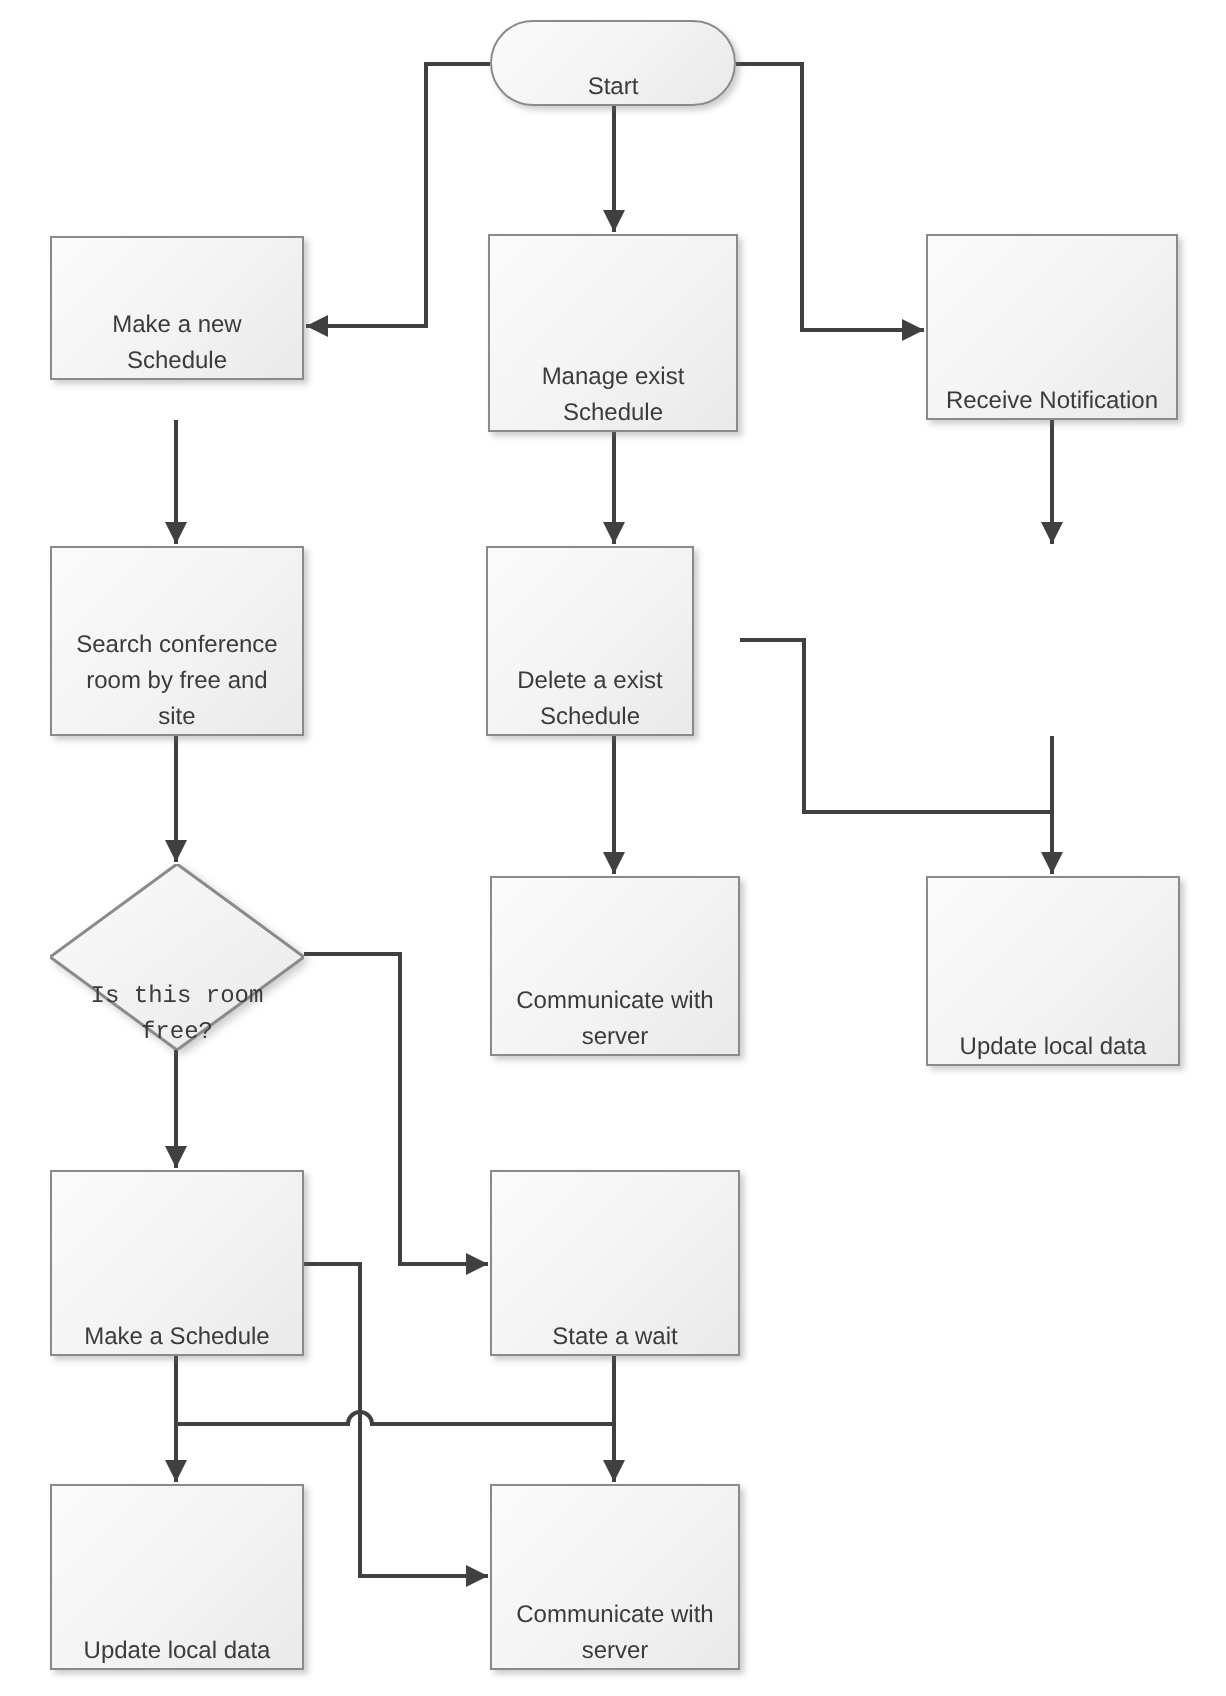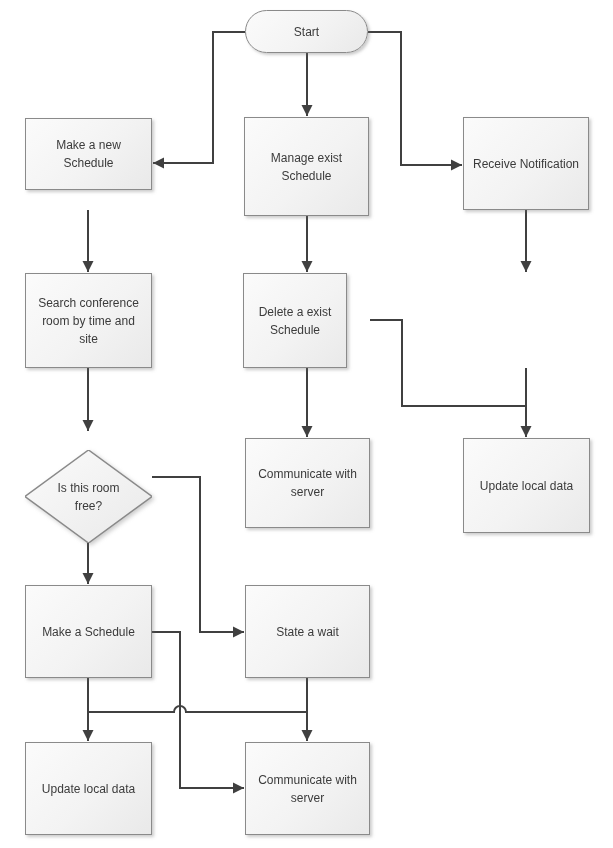--- a/index.html
+++ b/index.html
@@ -16,21 +16,21 @@
     width:613px;height:848px;
     background:var(--bg);
     overflow:hidden;
     font-family:"Liberation Sans", sans-serif;
   }
   .edge-layer{position:absolute;left:0;top:0;width:613px;height:848px;}
   .edge{fill:none;stroke:var(--edge-color);stroke-width:2;}
   #arrowhead path{fill:var(--edge-color);}
   .node{
     position:absolute;
-    display:flex;align-items:center;justify-content:center;
+    display:flex;align-items:flex-end;justify-content:center;
     text-align:center;
     font-size:12px;line-height:18px;
     color:var(--text-color);
     box-sizing:border-box;
   }
   .node.rect, .node.stadium{
     background:linear-gradient(135deg,var(--fill-light) 0%,#f3f3f3 55%,var(--fill-dark) 100%);
     border:1.5px solid var(--node-border);
     box-shadow:2px 2px 3px rgba(110,110,110,0.35);
   }
@@ -89,40 +89,40 @@
     <span class="label">Manage exist
 Schedule</span>
   </div>
 
   <div class="node rect" style="left: 463px; top: 117px; width: 126px; height: 93px;">
     <span class="label">Receive Notification</span>
   </div>
 
   <div class="node rect" style="left: 25px; top: 273px; width: 127px; height: 95px;">
     <span class="label">Search conference
-room by time and
+room by free and
 site</span>
   </div>
 
   <div class="node rect" style="left: 243px; top: 273px; width: 104px; height: 95px;">
     <span class="label">Delete a exist
 Schedule</span>
   </div>
 
 
   <div class="node rect" style="left: 245px; top: 438px; width: 125px; height: 90px;">
     <span class="label">Communicate with
 server</span>
   </div>
 
   <div class="node rect" style="left: 463px; top: 438px; width: 127px; height: 95px;">
     <span class="label">Update local data</span>
   </div>
 
-  <div class="node diamond" style="left: 25px; top: 450px; width: 127px; height: 93px;">
+  <div class="node diamond" style="left: 25px; top: 432px; width: 127px; height: 93px; font-family: Liberation Mono, monospace;">
     <svg class="diamond-svg" viewBox="0 0 100 100" preserveAspectRatio="none" xmlns="http://www.w3.org/2000/svg">
       <defs>
         <linearGradient id="diamond-grad" x1="0" y1="0" x2="1" y2="1">
           <stop offset="0" stop-color="#fbfbfb"></stop>
           <stop offset="1" stop-color="#e9e9e9"></stop>
         </linearGradient>
       </defs>
       <polygon points="50,0 100,50 50,100 0,50" vector-effect="non-scaling-stroke"></polygon>
     </svg>
     <span class="label">Is this room

